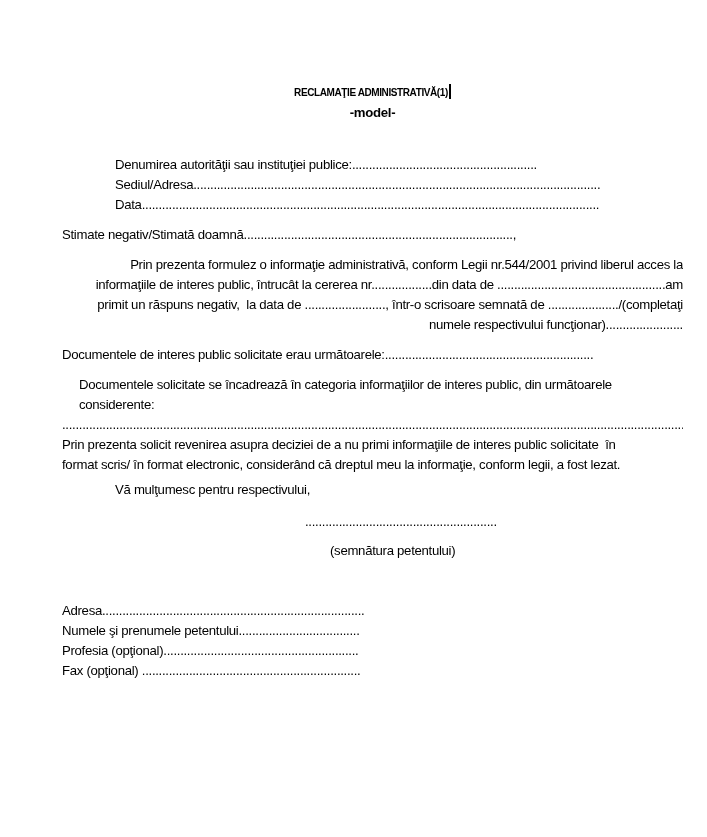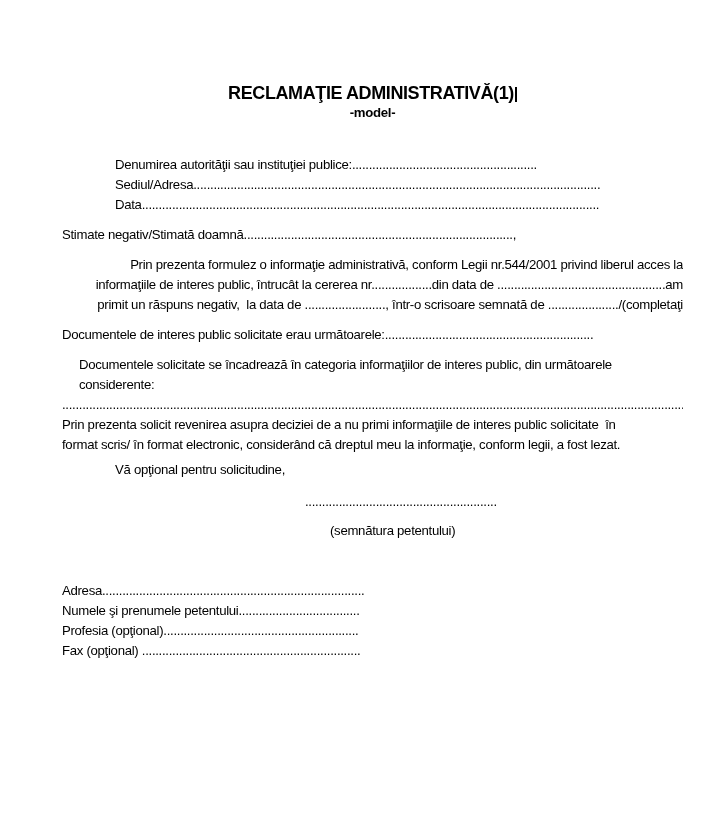--- a/index.html
+++ b/index.html
@@ -18,21 +18,21 @@
   }
   .line {
     height: 20px;
     line-height: 20px;
     white-space: pre;
     overflow: hidden;
   }
   .title-line {
     text-align: center;
     font-weight: bold;
-    font-size: 18px;
+    font-size: 10px;
     letter-spacing: -0.4px;
   }
   .subtitle-line {
     text-align: center;
     font-weight: bold;
   }
   .caret {
     display: inline-block;
     width: 2px;
     height: 15px;
@@ -69,20 +69,21 @@
   </div>
 
   <div class="salutation-block">
     <div class="line">Stimate negativ/Stimată doamnă................................................................................,</div>
   </div>
 
   <div class="para-request">
     <div class="line">Prin prezenta formulez o informaţie administrativă, conform Legii nr.544/2001 privind liberul acces la</div>
     <div class="line">informaţiile de interes public, întrucât la cererea nr..................din data de ..................................................am</div>
     <div class="line">primit un răspuns negativ,  la data de ........................, într-o scrisoare semnată de ...................../(completaţi</div>
+    <div class="line">numele respectivului funcţionar).......................</div>
   </div>
 
   <div class="para-documents">
     <div class="line">Documentele de interes public solicitate erau următoarele:..............................................................</div>
   </div>
 
   <div class="para-category">
     <div class="line">Documentele solicitate se încadrează în categoria informaţiilor de interes public, din următoarele</div>
     <div class="line">considerente:</div>
   </div>
@@ -90,21 +91,21 @@
   <div class="dots-line-block">
     <div class="line">..........................................................................................................................................................................................................</div>
   </div>
 
   <div class="para-revision">
     <div class="line">Prin prezenta solicit revenirea asupra deciziei de a nu primi informaţiile de interes public solicitate  în</div>
     <div class="line">format scris/ în format electronic, considerând că dreptul meu la informaţie, conform legii, a fost lezat.</div>
   </div>
 
   <div class="thanks-block">
-    <div class="line">Vă opţional pentru solicitudine,</div>
+    <div class="line">Vă mulţumesc pentru respectivului,</div>
   </div>
 
   <div class="sig-dots-block">
     <div class="line">.........................................................</div>
   </div>
 
   <div class="sig-caption-block">
     <div class="line">(semnătura petentului)</div>
   </div>
 

